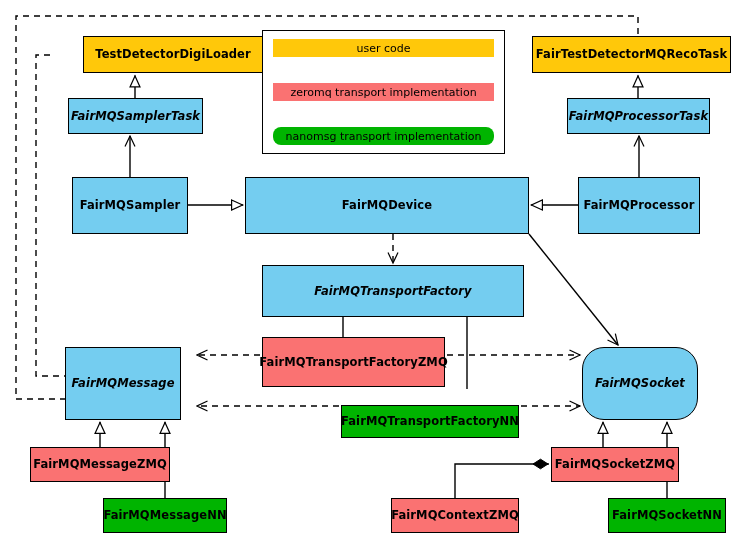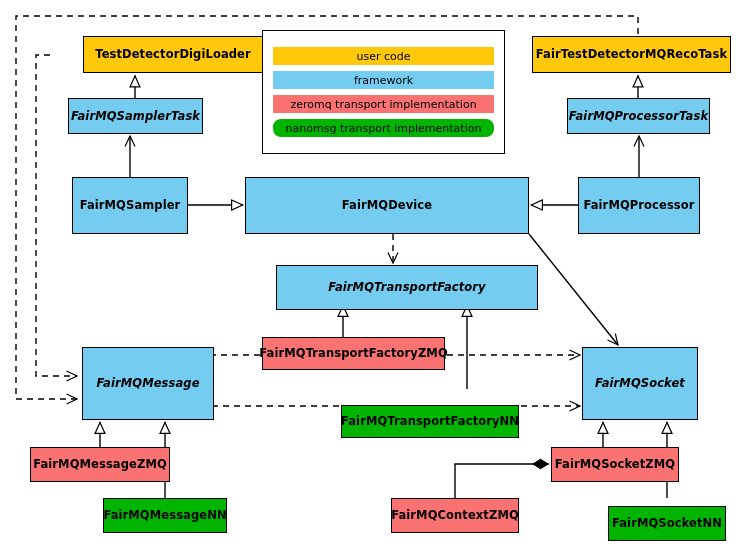--- a/index.html
+++ b/index.html
@@ -25,21 +25,21 @@
   .c-zmq{background:#FA7272;}
   .c-nn{background:#00B400;}
 
   #legend{
     position:absolute;
     box-sizing:border-box;
     border:1.4px solid #000;
     background:#ffffff;
     z-index:4;
     display:flex;flex-direction:column;justify-content:space-between;
-    padding:16px 10px;
+    padding:8px 10px;
   }
   .legend-row{
     height:18px;
     display:flex;align-items:center;justify-content:center;
     font-size:11px;font-weight:normal;color:#000;
   }
 </style>
 </head>
 <body>
 
@@ -102,23 +102,20 @@
 
       <path d="M455,498 L455,464 L549,464" marker-end="url(#blkDiamond)"></path>
 
     </g>
   </svg>
 
   <div id="legend" style="left:262px;top:30px;width:243px;height:124px;">
     <div class="legend-row" style="background:#FFC80A;">
       <span>user code</span>
     </div>
-    <div class="legend-row" style="background:#74CDF0;">
-      <span>framework</span>
-    </div>
     <div class="legend-row" style="background:#FA7272;">
       <span>zeromq transport implementation</span>
     </div>
     <div class="legend-row" style="background:#00B400;border-radius:8px;">
       <span>nanomsg transport implementation</span>
     </div>
   </div>
 
   <div id="node-layer">
       <div class="node c-user" style="left: 52px; top: 36px; width: 180px; height: 37px; margin-left: 31px;">
@@ -135,45 +132,45 @@
       </div>
       <div class="node c-fw" style="left: 72px; top: 177px; width: 116px; height: 57px;">
         <span>FairMQSampler</span>
       </div>
       <div class="node c-fw" style="left: 245px; top: 177px; width: 284px; height: 57px;">
         <span>FairMQDevice</span>
       </div>
       <div class="node c-fw" style="left: 578px; top: 177px; width: 122px; height: 57px;">
         <span>FairMQProcessor</span>
       </div>
-      <div class="node c-fw abstract" style="left: 276px; top: 265px; width: 262px; height: 45px;">
+      <div class="node c-fw abstract" style="left: 262px; top: 265px; width: 262px; height: 52px;">
         <span>FairMQTransportFactory</span>
       </div>
-      <div class="node c-zmq" style="left: 262px; top: 337px; width: 183px; height: 33px;">
+      <div class="node c-zmq" style="left: 262px; top: 337px; width: 183px; height: 50px;">
         <span>FairMQTransportFactoryZMQ</span>
       </div>
       <div class="node c-nn" style="left: 341px; top: 389px; width: 178px; height: 33px; margin-top: 16px;">
         <span>FairMQTransportFactoryNN</span>
       </div>
-      <div class="node c-fw abstract" style="left: 82px; top: 347px; width: 132px; height: 73px;">
+      <div class="node c-fw abstract" style="left: 65px; top: 347px; width: 116px; height: 73px;">
         <span>FairMQMessage</span>
       </div>
-      <div class="node c-fw abstract" style="left: 582px; top: 347px; width: 116px; height: 73px;">
+      <div class="node c-fw abstract" style="left: 582px; top: 347px; width: 116px; height: 73px; border-radius: 22px;">
         <span>FairMQSocket</span>
       </div>
       <div class="node c-zmq" style="left: 30px; top: 447px; width: 140px; height: 35px;">
         <span>FairMQMessageZMQ</span>
       </div>
       <div class="node c-nn" style="left: 103px; top: 498px; width: 124px; height: 35px; text-align: center;">
         <span>FairMQMessageNN</span>
       </div>
       <div class="node c-zmq" style="left: 551px; top: 447px; width: 128px; height: 35px;">
         <span>FairMQSocketZMQ</span>
       </div>
       <div class="node c-zmq" style="left: 391px; top: 498px; width: 128px; height: 35px;">
         <span>FairMQContextZMQ</span>
       </div>
-      <div class="node c-nn" style="left: 608px; top: 498px; width: 118px; height: 35px; margin-top: 8px;">
+      <div class="node c-nn" style="left: 608px; top: 498px; width: 118px; height: 35px;">
         <span>FairMQSocketNN</span>
       </div>
     </div>
 
 </div>
 
 </body></html>

